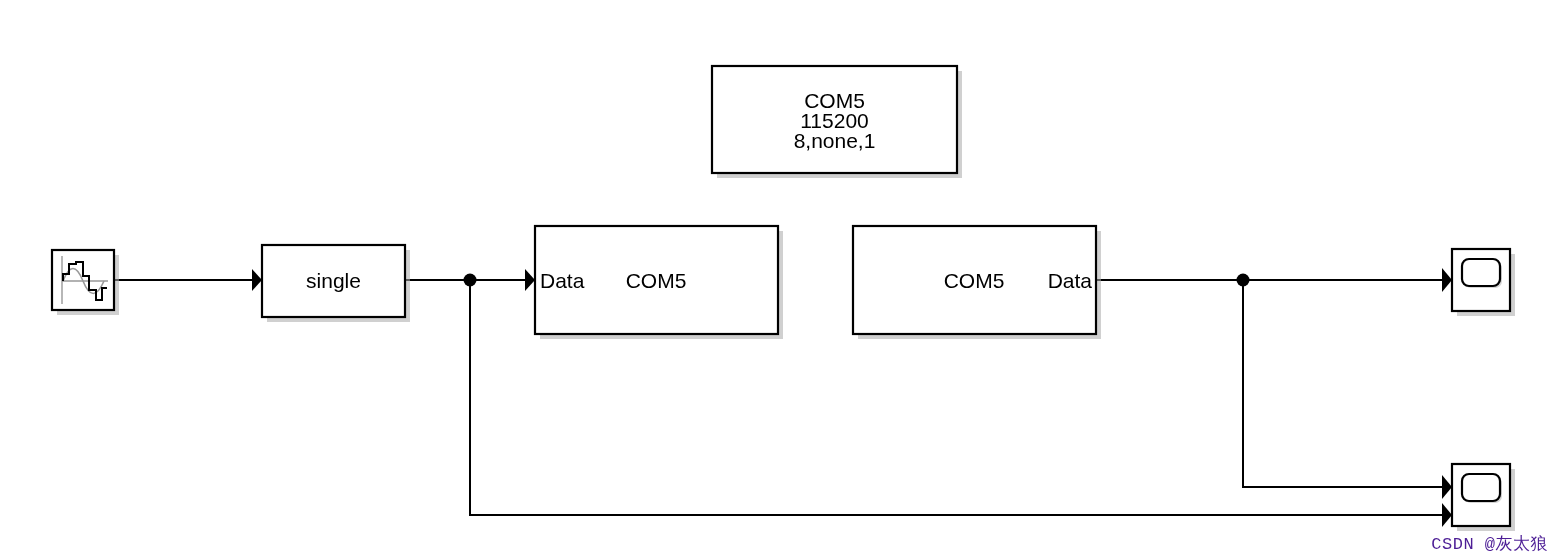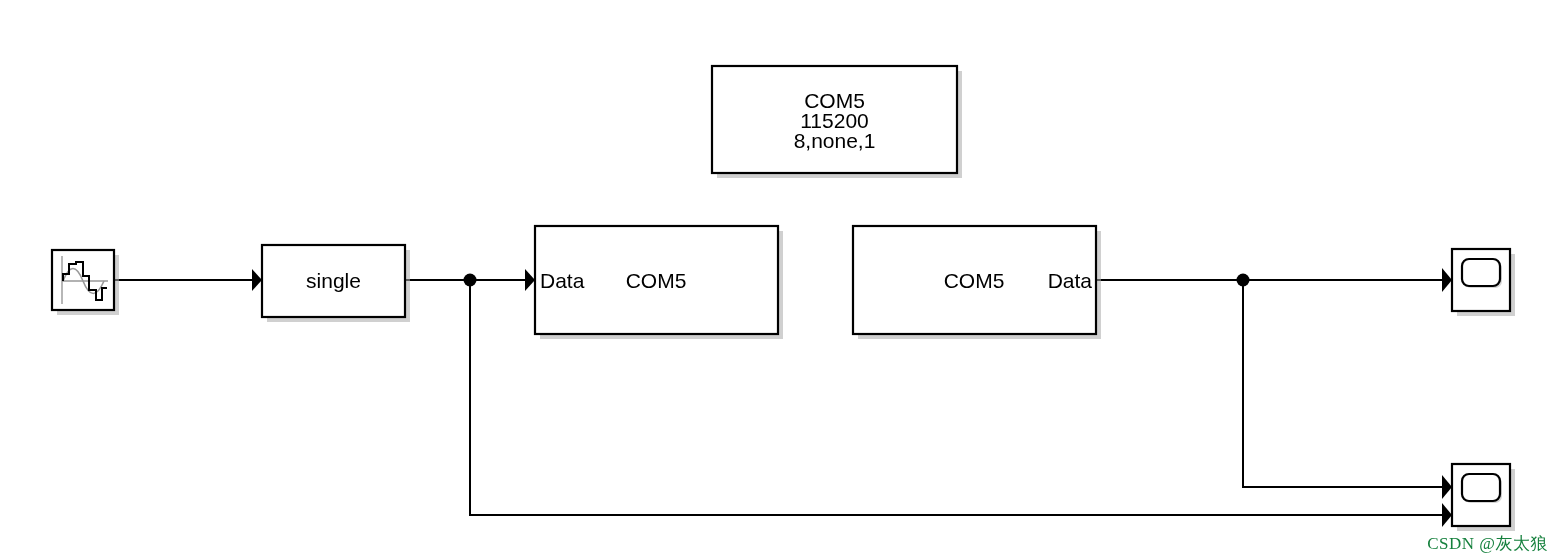--- a/index.html
+++ b/index.html
@@ -88,23 +88,23 @@
   }
   .wave-axis {
     stroke: #999999;
     stroke-width: 1.4;
     fill: none;
   }
   .watermark {
     position: absolute;
     right: 8px;
     bottom: 4px;
-    font-family: Liberation Serif, serif;
+    font-family: Liberation Mono, monospace;
     font-size: 17px;
-    color: #15803d;
+    color: #4c1d95;
     letter-spacing: 0.5px;
     white-space: nowrap;
     user-select: none;
   }
 </style>
 </head>
 <body>
 
 <div id="canvas">
 

